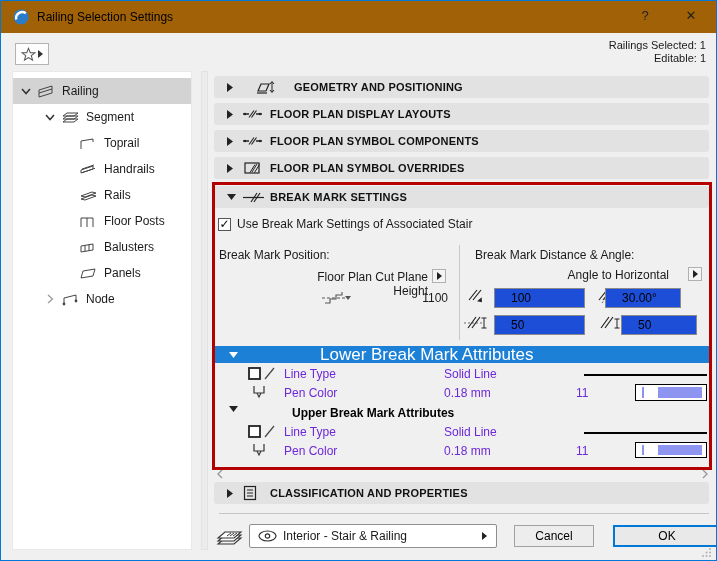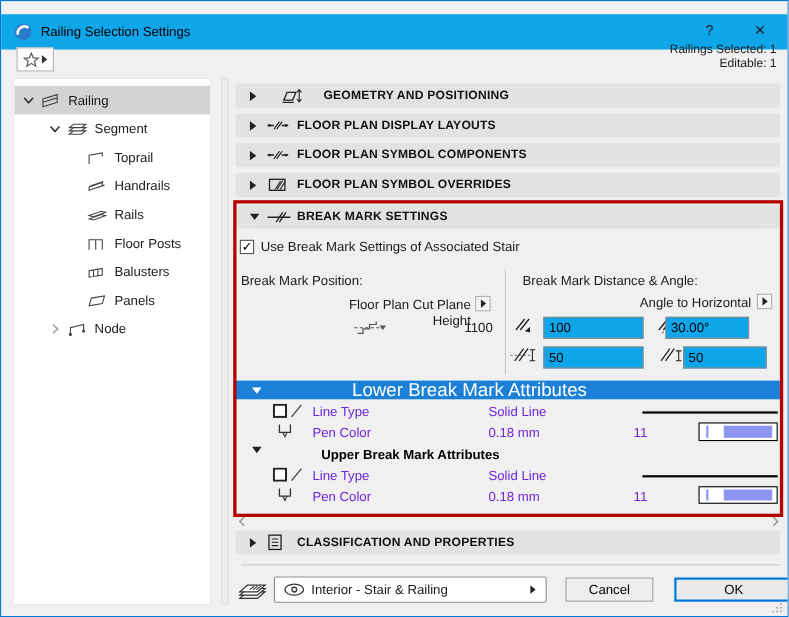--- a/index.html
+++ b/index.html
@@ -1,21 +1,21 @@
 <!DOCTYPE html>
 <html><head>
 <meta charset="utf-8">
 <style>
   * { margin:0; padding:0; box-sizing:border-box; }
   html,body { background:#cfcfcf; }
   body { font-family:"Liberation Sans","DejaVu Sans",sans-serif; }
   .dialog { position:relative; width:717px; height:561px; background:#f0f0f0;
             border:1px solid #0078d7; overflow:hidden; font-size:12px; color:#1a1a1a; }
   .abs { position:absolute; }
-  .titlebar { position:absolute; left:0; top:12px; right:0; height:32px; background:#0ea5e9; }
+  .titlebar { position:absolute; left:0; top:0; right:0; height:32px; background:#a16207; }
   .title-text { position:absolute; left:36px; top:9px; font-size:12px; color:#000; }
   .tb-btn { position:absolute; top:0; width:34px; height:30px; text-align:center;
             line-height:30px; font-size:13px; color:#222; cursor:default; }
   .fav-btn { position:absolute; left:14px; top:42px; width:34px; height:22px; background:#fdfdfd;
              border:1px solid #b4b4b4; display:flex; align-items:center; justify-content:center; gap:2px; }
   .info { position:absolute; right:10px; top:38px; text-align:right; font-size:11px;
           line-height:13px; color:#1a1a1a; }
   .tree { position:absolute; left:11px; top:70px; width:180px; height:479px; background:#fff;
           border:1px solid #e9e9e9; overflow:hidden; }
   .trow { display:flex; align-items:center; height:26px; white-space:nowrap; }
@@ -25,22 +25,22 @@
   .vstrip { position:absolute; left:200px; top:70px; width:7px; height:479px; background:#ececec;
             border:1px solid #e2e2e2; }
   .phead { position:absolute; left:213px; width:495px; height:22px; background:#e2e2e2;
            border-radius:3px; display:flex; align-items:center; }
   .phead .harrow { margin-left:13px; width:9px; flex:0 0 auto; }
   .phead .hicon { margin-left:7px; width:20px; flex:0 0 auto; text-align:center; }
   .phead .hlabel { margin-left:7px; font-weight:bold; font-size:11px; letter-spacing:.2px; color:#111; }
   .chkbox { width:13px; height:13px; border:1px solid #555; background:#fff; font-size:12px;
             line-height:11px; text-align:center; color:#000; }
   .fieldlbl { font-size:12px; color:#1a1a1a; }
-  input.field { position:absolute; height:20px; border:1px solid #8a8a8a; background:#0ea5e9;
-                font:12px "Liberation Sans",sans-serif; padding:0 4px; color:#000; border-radius:0; }
+  input.field { position:absolute; height:20px; border:1px solid #8a8a8a; background:#1d4ed8;
+                font:12px "Liberation Sans",sans-serif; padding:0 16px; color:#000; border-radius:0; }
   .popup-btn { position:absolute; width:14px; height:14px; background:#f4f4f4; border:1px solid #b0b0b0;
                display:flex; align-items:center; justify-content:center; }
   .bluebar { position:absolute; left:213px; width:495px; height:17px; background:#1b80d6;
              color:#fff; display:flex; align-items:center; }
   .bluebar .blabel { font-weight:normal; margin-left:82px; font-size:17px; }
   .subhead { position:absolute; left:213px; width:495px; height:16px; display:flex; align-items:flex-start; }
   .subhead .blabel { font-weight:bold; margin-left:54px; font-size:12px; color:#000; }
   .attr-label { position:absolute; font-size:12px; color:#6d28d9; }
   .linepreview { position:absolute; height:2px; background:#000; }
   .penswatch { position:absolute; width:72px; height:17px; background:#fff; border:1px solid #000; }
@@ -288,21 +288,21 @@
   </div>
   <span class="abs" style="left:320px;top:289px;">
     <svg width="42" height="15">
         <path d="M4,13 L9,13 L9,9 L15,9 L15,5 L21,5 L21,2" fill="none" stroke="#555" stroke-width="1.1"></path>
         <path d="M1,8 L27,8" stroke="#555" stroke-width="1" stroke-dasharray="3,2"></path>
         <path d="M24,6 L30,6 L27,10 Z" fill="#555"></path>
       </svg>
   </span>
   <div class="abs fieldlbl" style="left:400px;top:290px;width:47px;text-align:right;">1100</div>
 
-  <div class="abs fieldlbl" style="left:560px;top:267px;width:122px;text-align:right;">Angle to Horizontal</div>
+  <div class="abs fieldlbl" style="left:546px;top:267px;width:122px;text-align:right;">Angle to Horizontal</div>
   <div class="popup-btn" style="left:687px;top:266px;">
     <svg width="5" height="8">
         <path d="M0,0 L5,4 L0,8 Z" fill="#222"></path>
       </svg>
   </div>
 
   <span class="abs" style="left:466px;top:288px;">
     <svg width="20" height="16">
         <path d="M2,11 L10,1 M6,11 L14,1" stroke="#222" stroke-width="1.2"></path>
         <path d="M10,10 L16,10 L13,14 Z" fill="#222" transform="rotate(-40 13 11)"></path>

